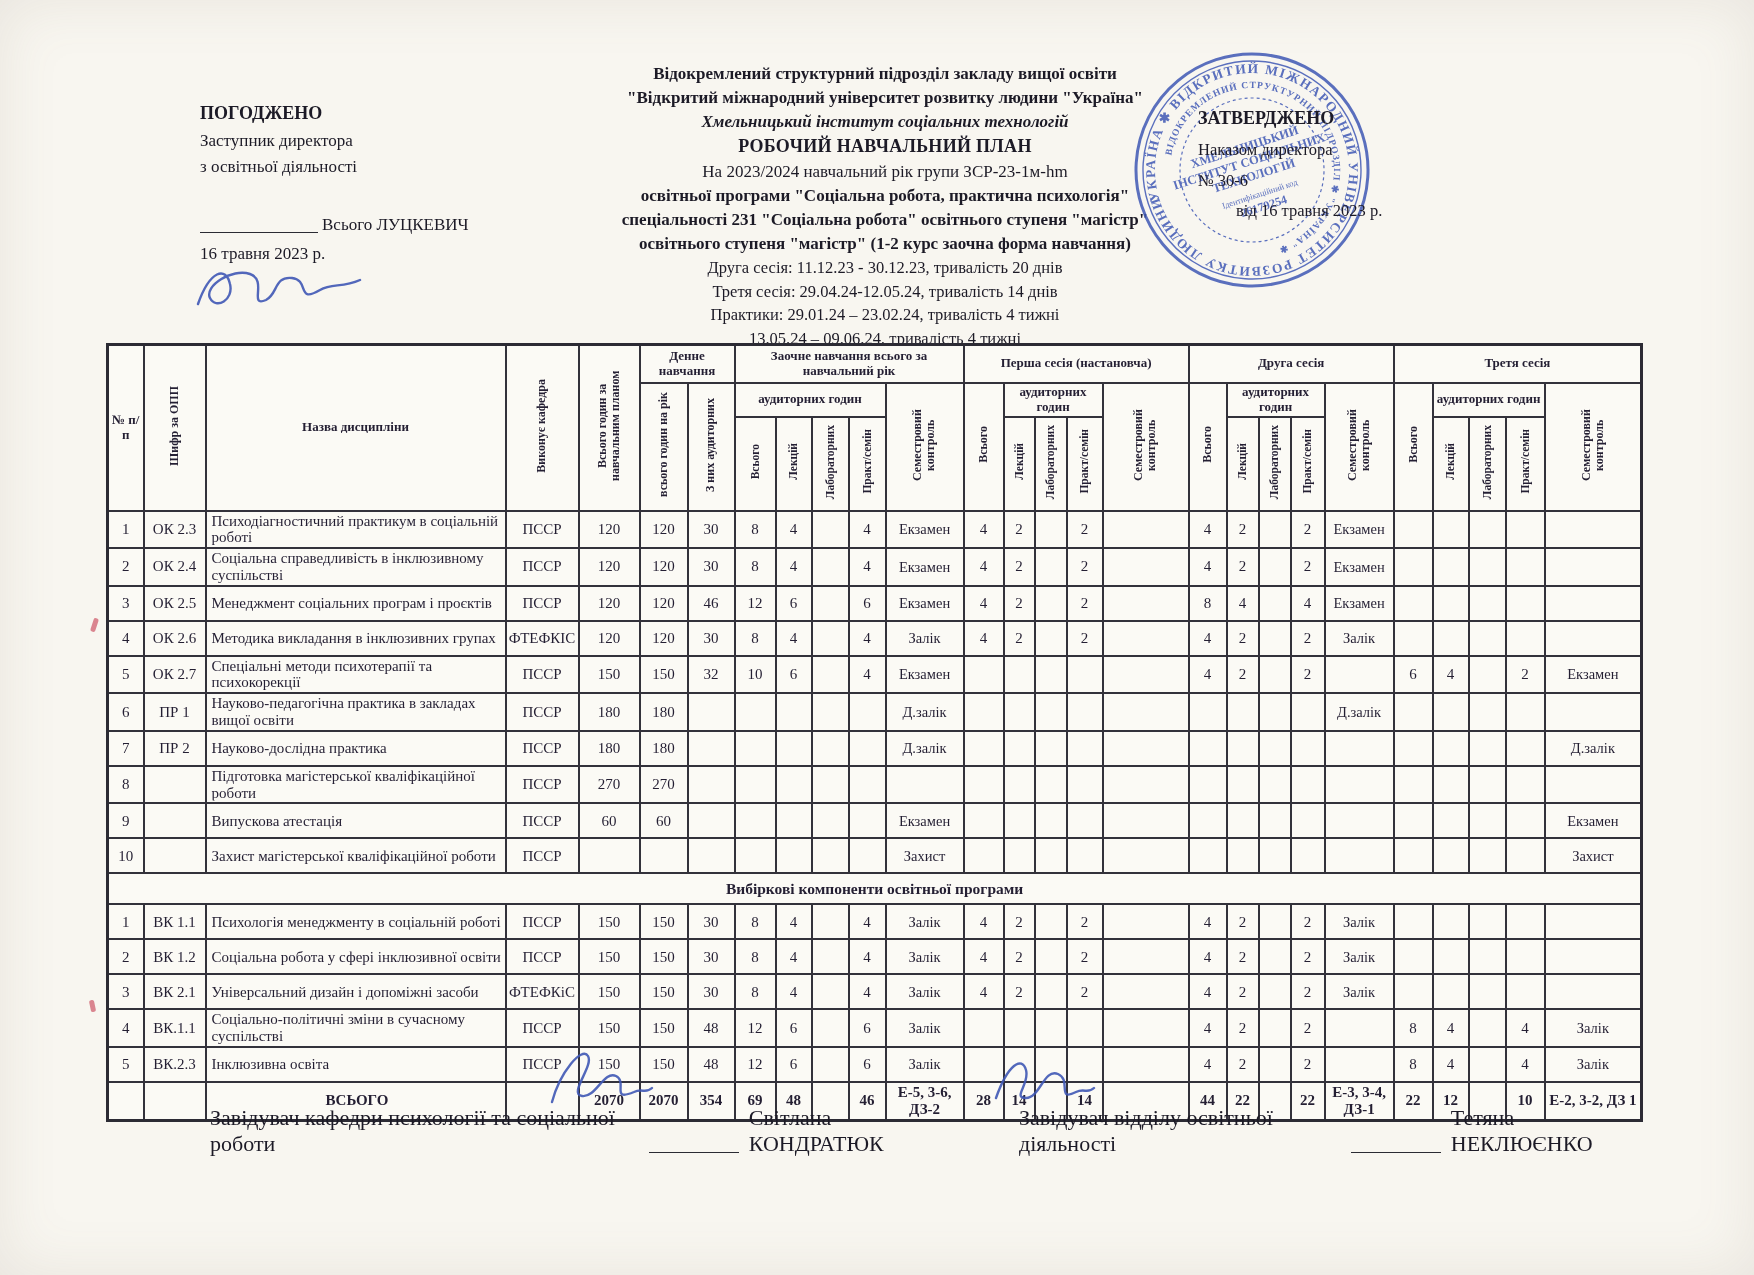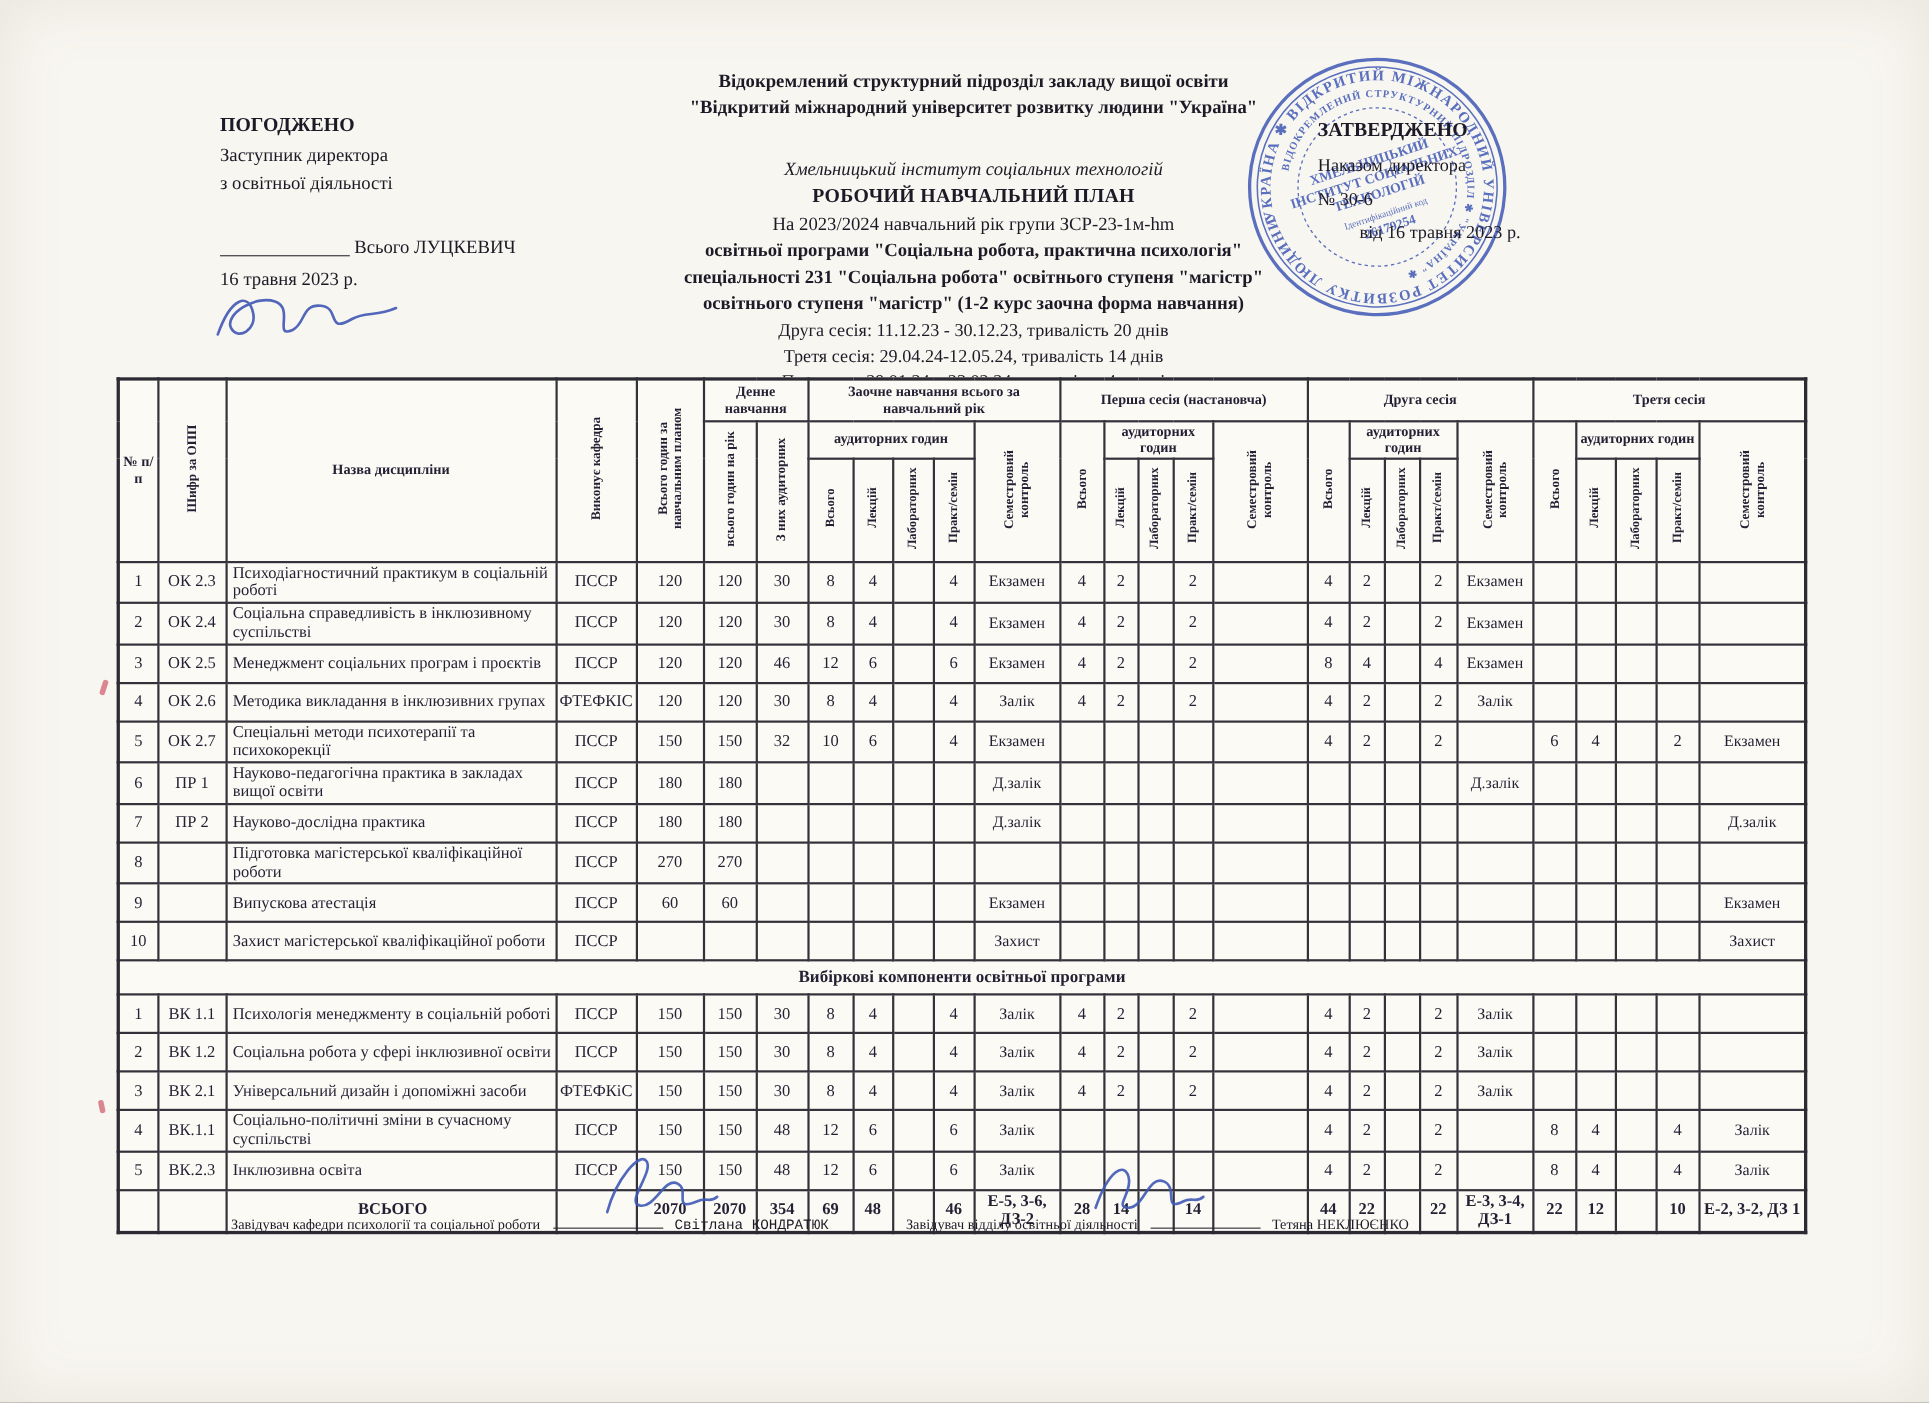--- a/index.html
+++ b/index.html
@@ -9,21 +9,21 @@
         box-shadow:inset 0 0 60px rgba(120,110,90,.12);}
   
   .approve-left{position:absolute;left:200px;top:100px;width:330px;font-size:17px;line-height:1.55;}
   .al-title{font-weight:bold;font-size:18px;}
   .sigline-wrap{position:relative;margin-top:26px;height:34px;}
   .uline{position:absolute;left:0;bottom:8px;width:118px;border-bottom:1.4px solid #2b2b33;}
   .sig-name{position:absolute;left:122px;bottom:2px;font-size:17px;}
   .head-center{position:absolute;left:310px;top:62px;width:1150px;text-align:center;line-height:1.42;}
   .hl{font-size:17px;}
   .b{font-weight:bold;}
-  .bi{font-weight:normal;font-style:italic;margin-top:32px;}
+  .bi{font-weight:bold;font-style:italic;}
   .ttl{font-size:18px;font-weight:bold;letter-spacing:.3px;}
   .sess{font-size:16.5px;}
   .approve-right{position:absolute;left:1198px;top:102px;width:300px;font-size:16.5px;line-height:1.85;z-index:6;}
   .ar-title{font-weight:bold;font-size:18px;}
   .ar-date{padding-left:38px;}
   .stamp-wrap{position:absolute;left:1128px;top:46px;width:248px;height:248px;z-index:4;opacity:.85;}
   
   .table-wrap{position:absolute;left:106px;top:343px;}
   table{border-collapse:collapse;table-layout:fixed;width:1536px;background:#fbfaf5;}
   th,td{border:2px solid #33323b;padding:1px 2px;text-align:center;vertical-align:middle;
@@ -38,24 +38,24 @@
   .cctrl{font-size:14.5px;}
   .vt,.vt-s,.vt-r3{writing-mode:vertical-rl;transform:rotate(180deg);display:inline-block;
         white-space:normal;line-height:1.1;font-size:12px;}
   .vt{max-height:150px;}
   .vt-s{max-height:116px;}
   .vt-r3{max-height:88px;font-size:11.5px;}
   .sep{font-weight:bold;font-size:15.5px;height:27px;}
   .total-row td{font-weight:bold;font-size:15px;}
   .total-row .cname{text-align:center;}
   
-  .footer{position:absolute;left:210px;top:1105px;width:1430px;font-size:13px;}
+  .footer{position:absolute;left:210px;top:1105px;width:1430px;font-size:22px;}
   .frow{display:flex;align-items:flex-end;}
   .fu{display:inline-block;width:100px;border-bottom:1.4px solid #2b2b33;margin:0 10px 4px 12px;}
-  .fname{margin-right:70px;font-family:Liberation Mono, monospace;}
+  .fname{margin-right:70px;}
   .sig{position:absolute;z-index:7;}
   .artifact{position:absolute;background:#c9485b;opacity:.65;border-radius:2px;}
 </style>
 </head>
 <body>
 
 <div class="page">
 
   <div class="approve-left">
     <div class="al-title">ПОГОДЖЕНО</div>

